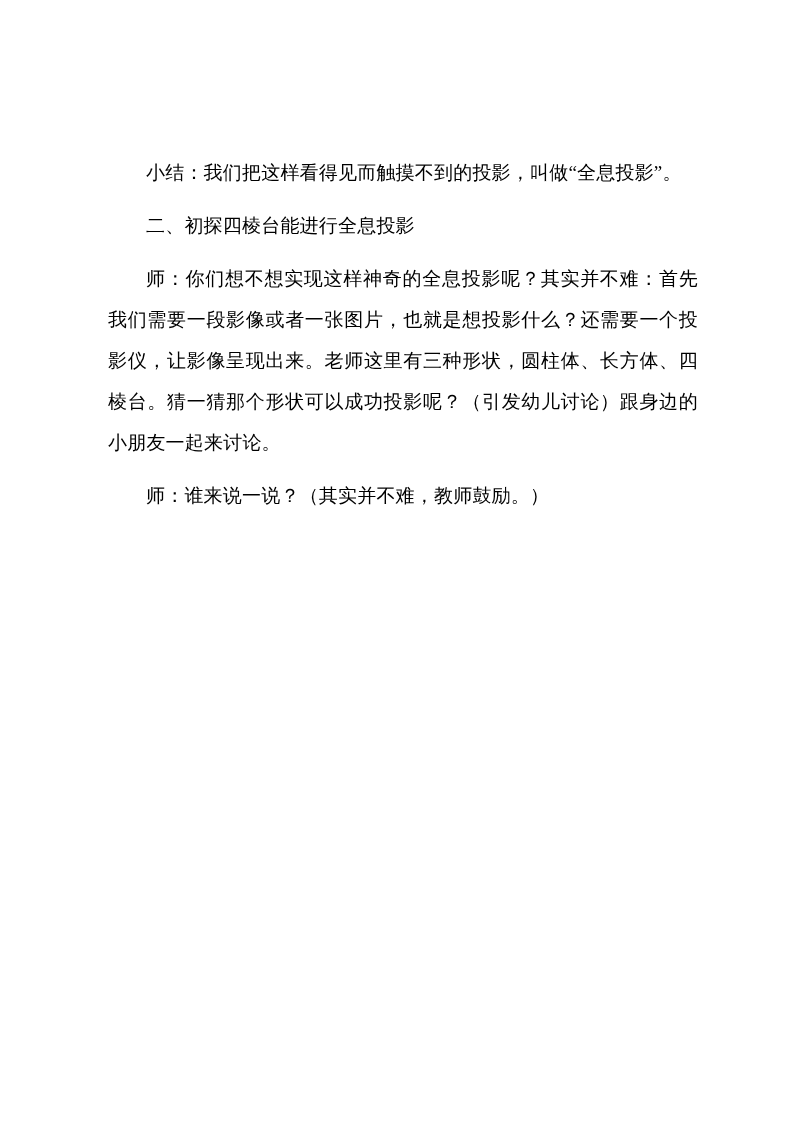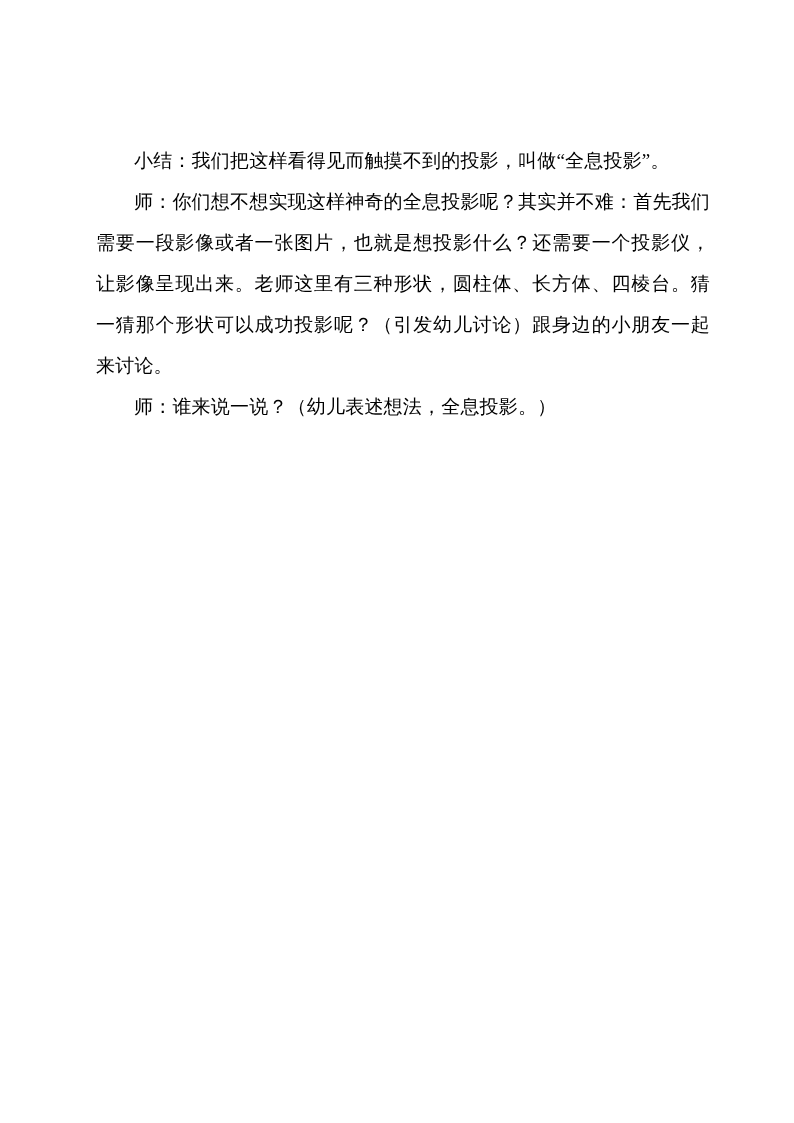--- a/index.html
+++ b/index.html
@@ -15,33 +15,34 @@
     overflow: hidden;
     font-family: "Liberation Serif", "DejaVu Serif", serif;
   }
   .content {
     position: absolute;
     left: 96px;
     top: 140px;
     width: 614px;
   }
   .para {
-    margin: 0;
+    margin: 12px;
     padding: 0;
     font-size: 19px;
     line-height: 41px;
     color: #000000;
     text-indent: 2em;
     text-align: justify;
     letter-spacing: 0.2px;
     word-break: break-all;
   }
 </style>
 </head>
 <body>
 
 <div class="page">
   <div class="content">
     <p class="para">小结：我们把这样看得见而触摸不到的投影，叫做“全息投影”。</p>
+    <p class="para">二、初探四棱台能进行全息投影</p>
     <p class="para">师：你们想不想实现这样神奇的全息投影呢？其实并不难：首先我们需要一段影像或者一张图片，也就是想投影什么？还需要一个投影仪，让影像呈现出来。老师这里有三种形状，圆柱体、长方体、四棱台。猜一猜那个形状可以成功投影呢？（引发幼儿讨论）跟身边的小朋友一起来讨论。</p>
-    <p class="para">师：谁来说一说？（幼儿表述想法，全息投影。）</p>
+    <p class="para">师：谁来说一说？（其实并不难，教师鼓励。）</p>
   </div>
 </div>
 
 </body></html>

